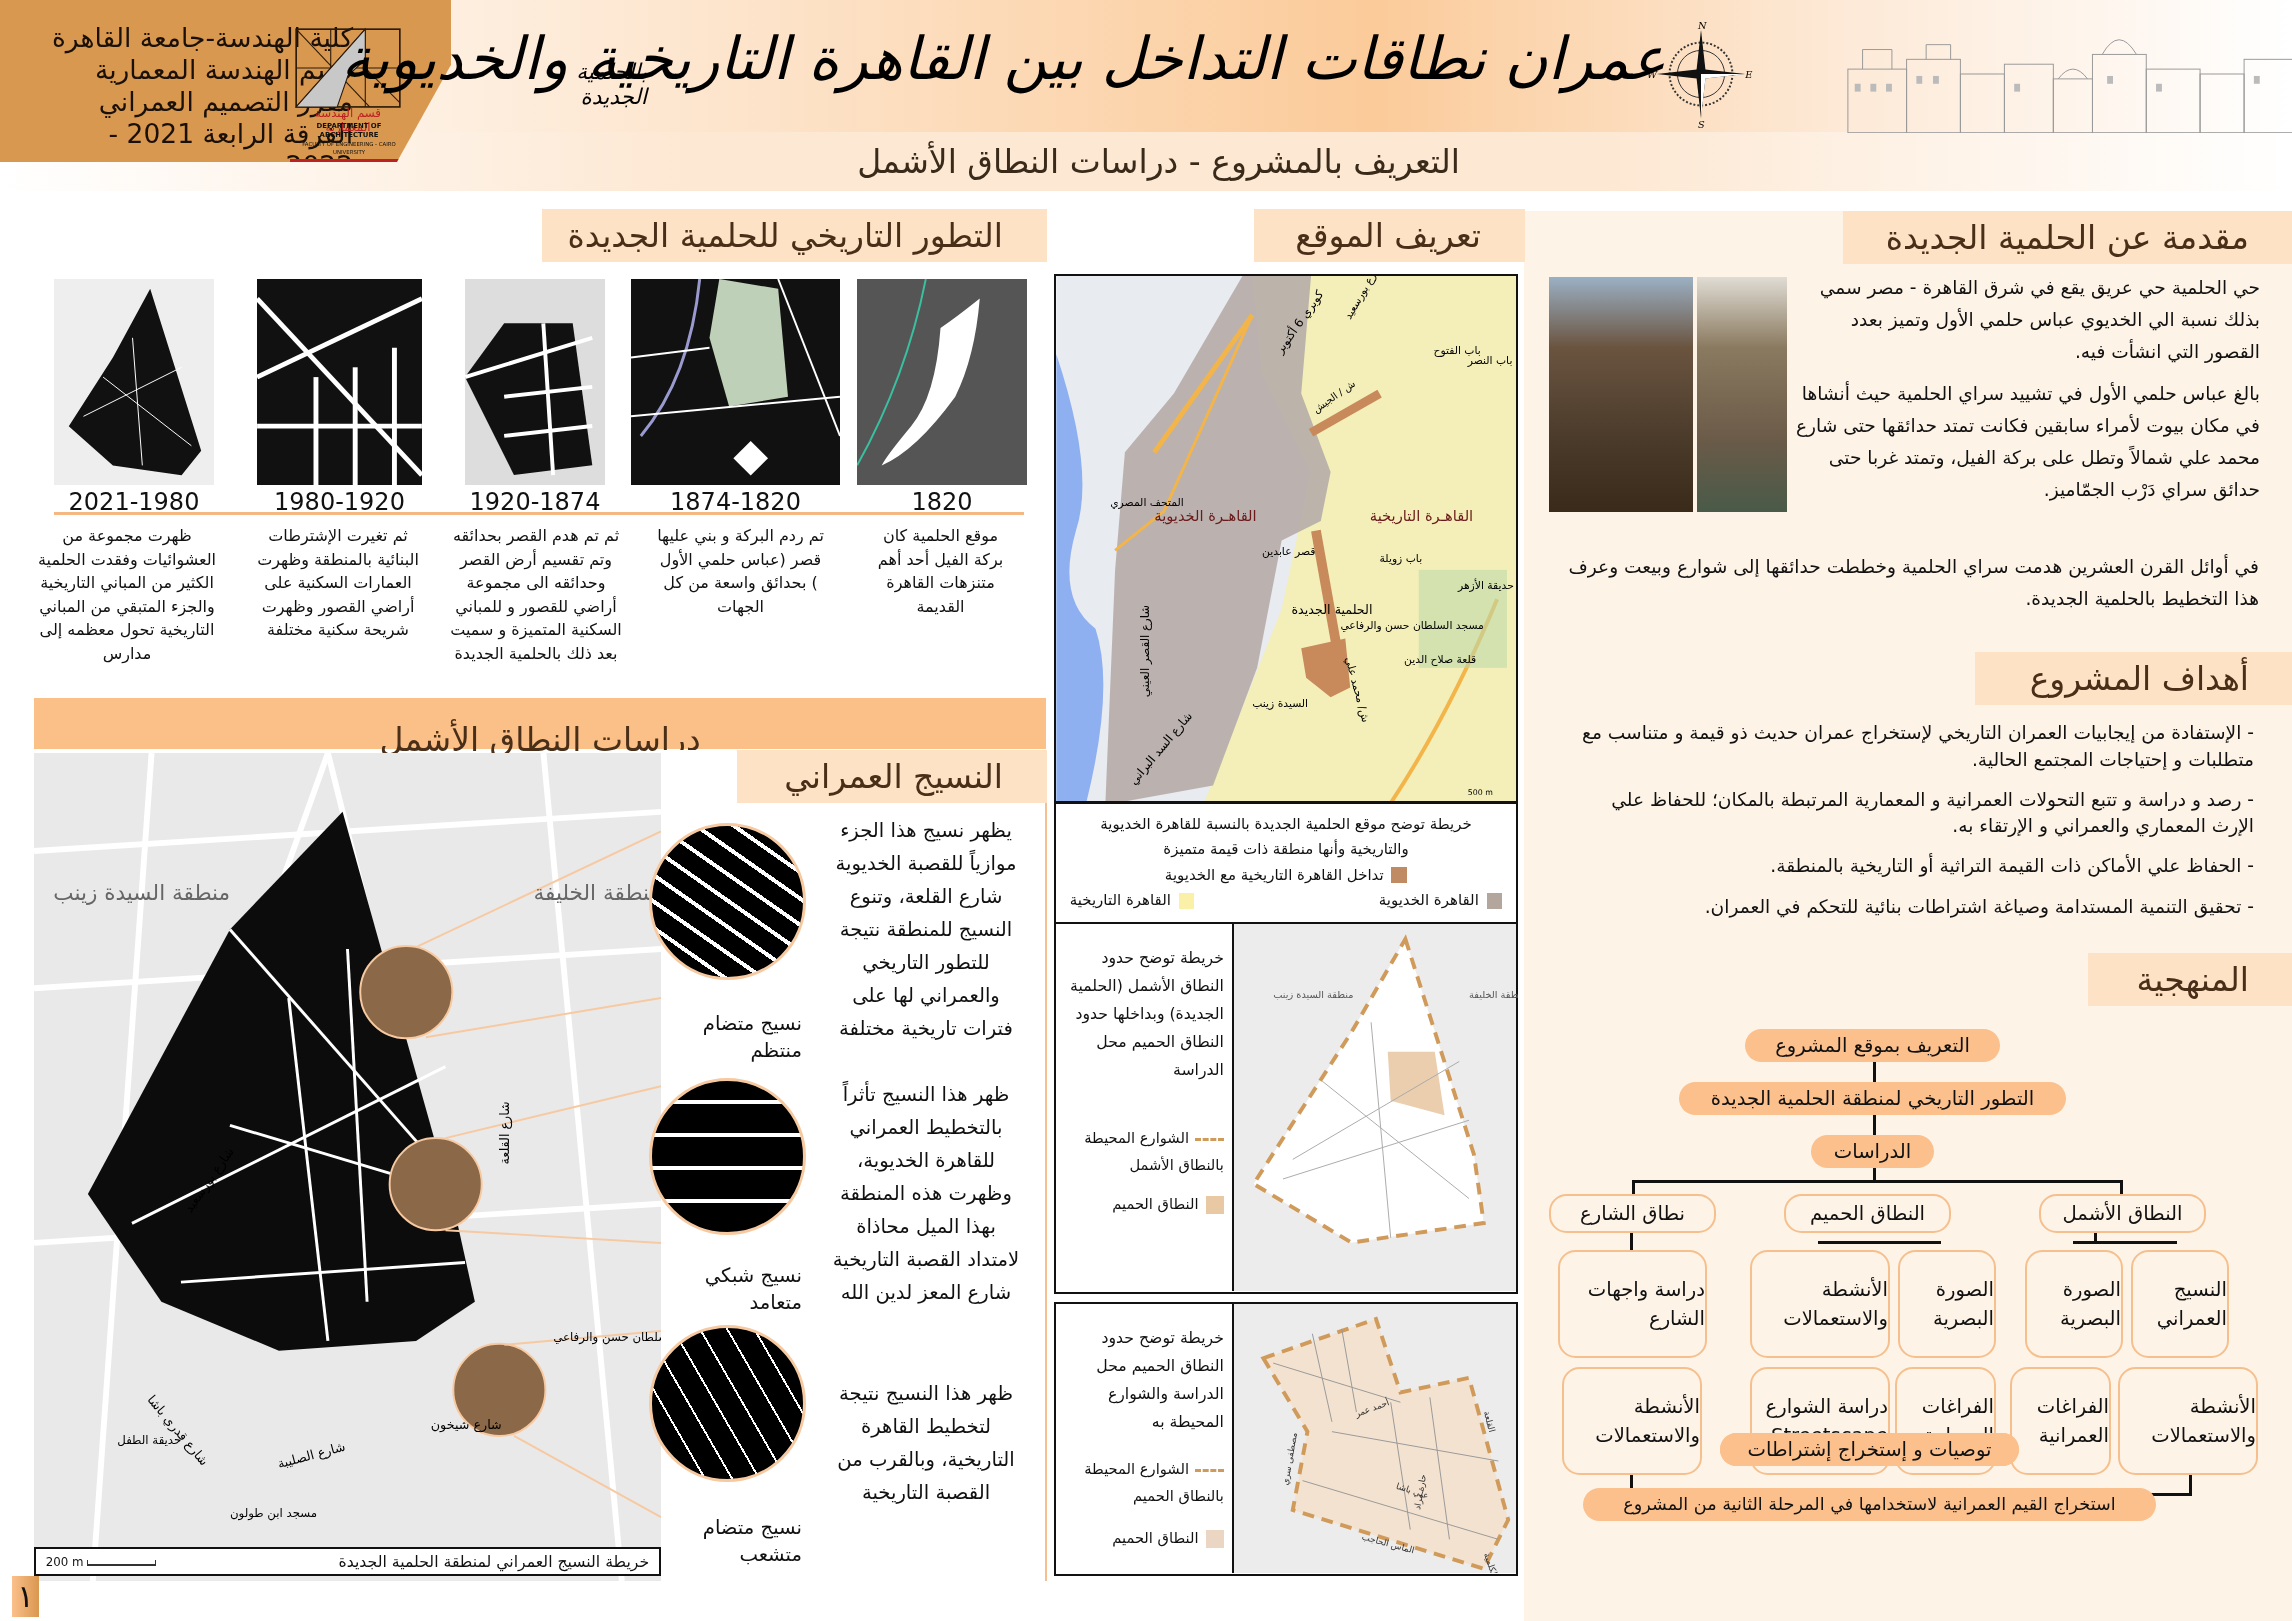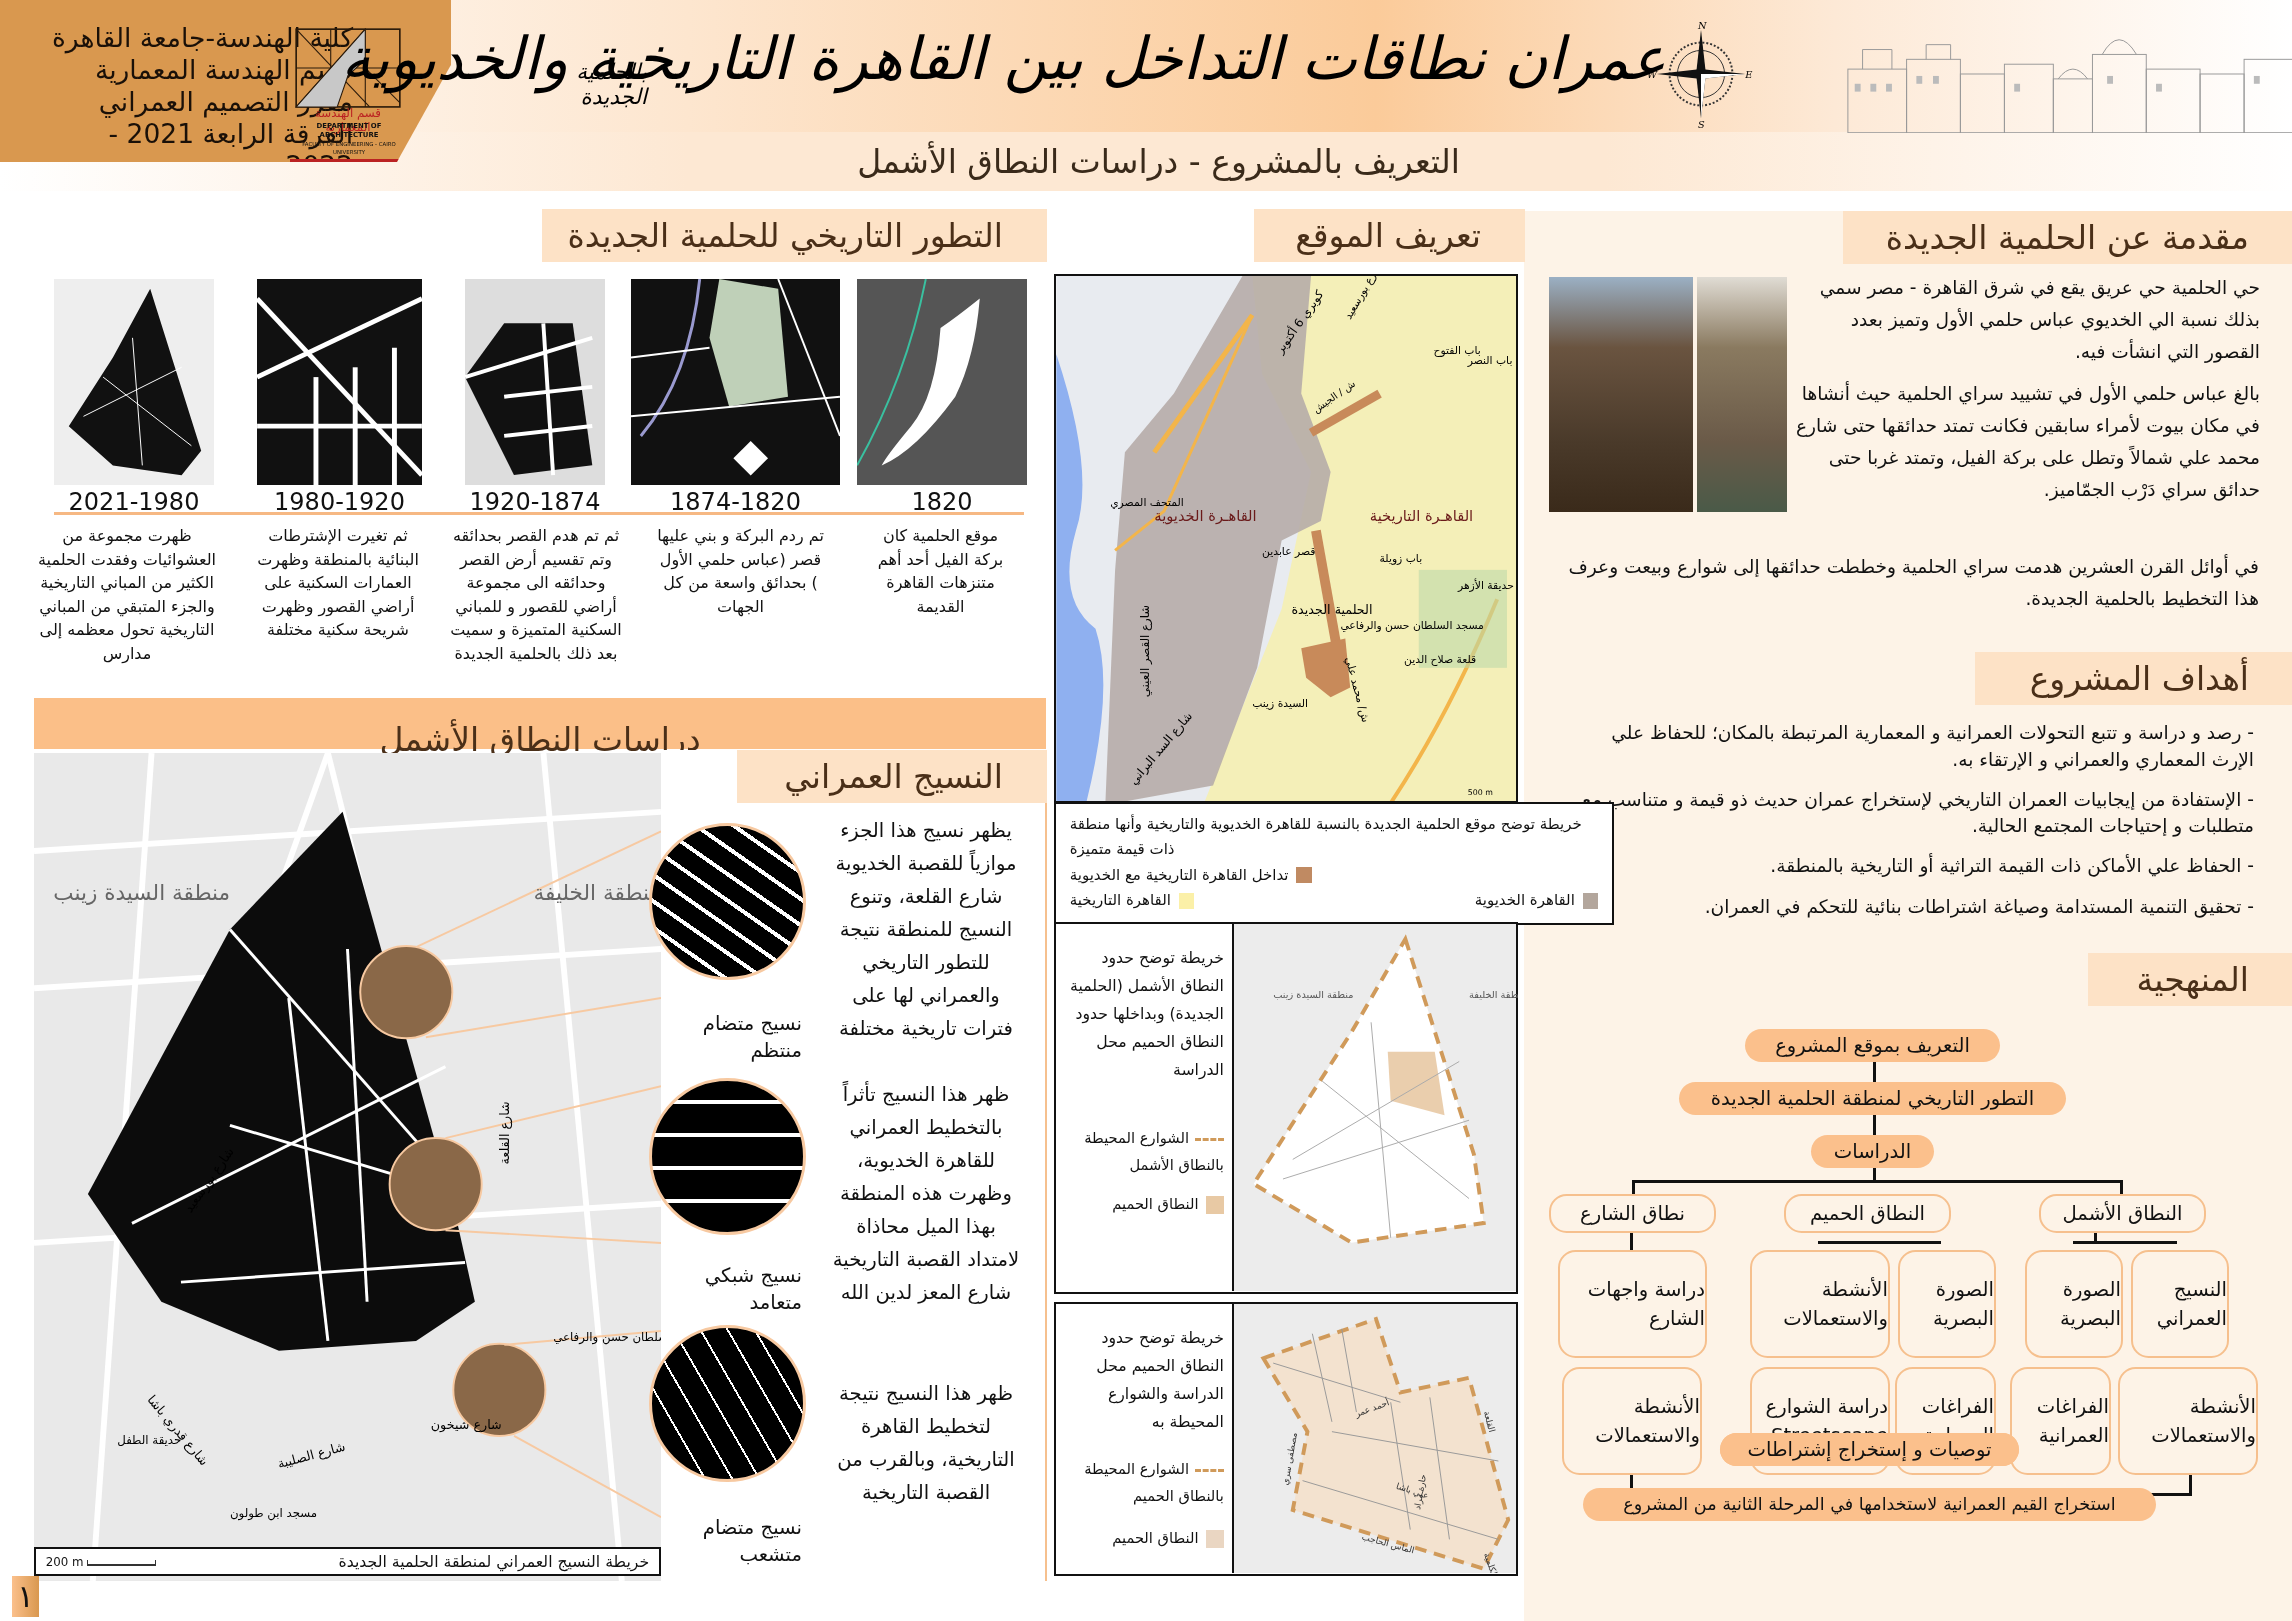--- a/index.html
+++ b/index.html
@@ -119,22 +119,22 @@
 <div class="abs" style="left:1549px;top:277px;width:144px;height:235px;background:linear-gradient(180deg,#9bb0c4 0%,#6a5440 30%,#4a3a2a 70%,#3a2a1a 100%)"></div>
 <div class="abs" style="left:1697px;top:277px;width:90px;height:235px;background:linear-gradient(180deg,#e0dcd4 0%,#8a7a60 30%,#6a5a48 70%,#4a5a48 100%)"></div>
 <div class="abs" style="left:1794px;top:272px;width:466px">
   <p class="para">حي الحلمية حي عريق يقع في شرق القاهرة - مصر سمي بذلك نسبة الي الخديوي عباس حلمي الأول وتميز بعدد القصور التي انشأت فيه.</p>
   <p class="para" style="margin-top:9.8px">بالغ عباس حلمي الأول في تشييد سراي الحلمية حيث أنشاها في مكان بيوت لأمراء سابقين فكانت تمتد حدائقها حتى شارع محمد علي شمالاً وتطل على بركة الفيل، وتمتد غربا حتى حدائق سراي دَرْب الجمّاميز.</p>
 </div>
 <p class="abs para" style="left:1558px;top:551px;width:701px">في أوائل القرن العشرين هدمت سراي الحلمية وخططت حدائقها إلى شوارع وبيعت وعرف هذا التخطيط بالحلمية الجديدة.</p>
 
 <div class="abs sec-head" style="left:1975px;top:652px;width:318px;height:53px;line-height:53px">أهداف المشروع</div>
 <div class="abs" style="left:1568px;top:720px;width:686px">
+  <p class="goal">- الإستفادة من إيجابيات العمران التاريخي لإستخراج عمران حديث ذو قيمة و متناسب مع متطلبات و إحتياجات المجتمع الحالية.</p>
   <p class="goal">- رصد و دراسة و تتبع التحولات العمرانية و المعمارية المرتبطة بالمكان؛ للحفاظ علي الإرث المعماري والعمراني و الإرتقاء به.</p>
-  <p class="goal">- الإستفادة من إيجابيات العمران التاريخي لإستخراج عمران حديث ذو قيمة و متناسب مع متطلبات و إحتياجات المجتمع الحالية.</p>
   <p class="goal">- الحفاظ علي الأماكن ذات القيمة التراثية أو التاريخية بالمنطقة.</p>
   <p class="goal">- تحقيق التنمية المستدامة وصياغة اشتراطات بنائية للتحكم في العمران.</p>
 </div>
 
 <div class="abs sec-head" style="left:2088px;top:953px;width:205px;height:53px;line-height:53px">المنهجية</div>
 
 <div class="pill" style="left:1745px;top:1029px;width:255px;height:33px;line-height:33px">التعريف بموقع المشروع</div>
 <div class="line" style="left:1873px;top:1062px;width:2.9px;height:19.6px"></div>
 <div class="pill" style="left:1679px;top:1082px;width:387px;height:33px;line-height:33px">التطور التاريخي لمنطقة الحلمية الجديدة</div>
 <div class="line" style="left:1873px;top:1115px;width:2.9px;height:19.6px"></div>
@@ -205,21 +205,21 @@
     <text x="95" y="430" font-size="12" transform="rotate(-90 95 430)">شارع القصر العيني</text>
     <text x="295" y="390" font-size="11" transform="rotate(75 295 390)">ش/ محمد علي</text>
     <text x="240" y="345" font-size="13">الحلمية الجديدة</text>
     <text x="290" y="360" font-size="11">مسجد السلطان حسن والرفاعي</text>
     <text x="355" y="395" font-size="11">قلعة صلاح الدين</text>
     <text x="200" y="440" font-size="11">السيدة زينب</text>
     <text x="80" y="520" font-size="12" transform="rotate(-50 80 520)">شارع السد البراني</text>
     <text x="420" y="530" font-size="8">500 m</text>
   </svg>
 </div>
-<div class="abs map-frame rtl" style="left:1054px;top:802px;width:560px;height:123px;padding:7.8px 13.7px;font-size:15px;line-height:25.5px;text-align:left">
+<div class="abs map-frame rtl" style="left:1054px;top:802px;width:464px;height:123px;padding:7.8px 13.7px;font-size:15px;line-height:25.5px;text-align:center">
   <div>خريطة توضح موقع الحلمية الجديدة بالنسبة للقاهرة الخديوية والتاريخية وأنها منطقة ذات قيمة متميزة</div>
   <div><span style="display: inline-block; width: 15.7px; height: 15.7px; vertical-align: middle; margin-left: 7.8px; background: rgb(192, 138, 98);" class="sw0"></span><span>تداخل القاهرة التاريخية مع الخديوية</span></div>
   <div style="display:flex;justify-content:space-between">
     <span><span style="display: inline-block; width: 15.7px; height: 15.7px; vertical-align: middle; margin-left: 7.8px; background: rgb(179, 166, 156);" class="sw1"></span><span>القاهرة الخديوية</span></span>
     <span><span style="display: inline-block; width: 15.7px; height: 15.7px; vertical-align: middle; margin-left: 7.8px; background: rgb(251, 240, 168);" class="sw2"></span><span>القاهرة التاريخية</span></span>
   </div>
 </div>
 
 <div class="abs map-frame" style="left:1054px;top:922px;width:464px;height:372px">
   <div class="abs rtl" style="left:5.9px;top:19.6px;width:162px;font-size:15.7px;line-height:28px;text-align:right">خريطة توضح حدود النطاق الأشمل (الحلمية الجديدة) وبداخلها حدود النطاق الحميم محل الدراسة</div>

